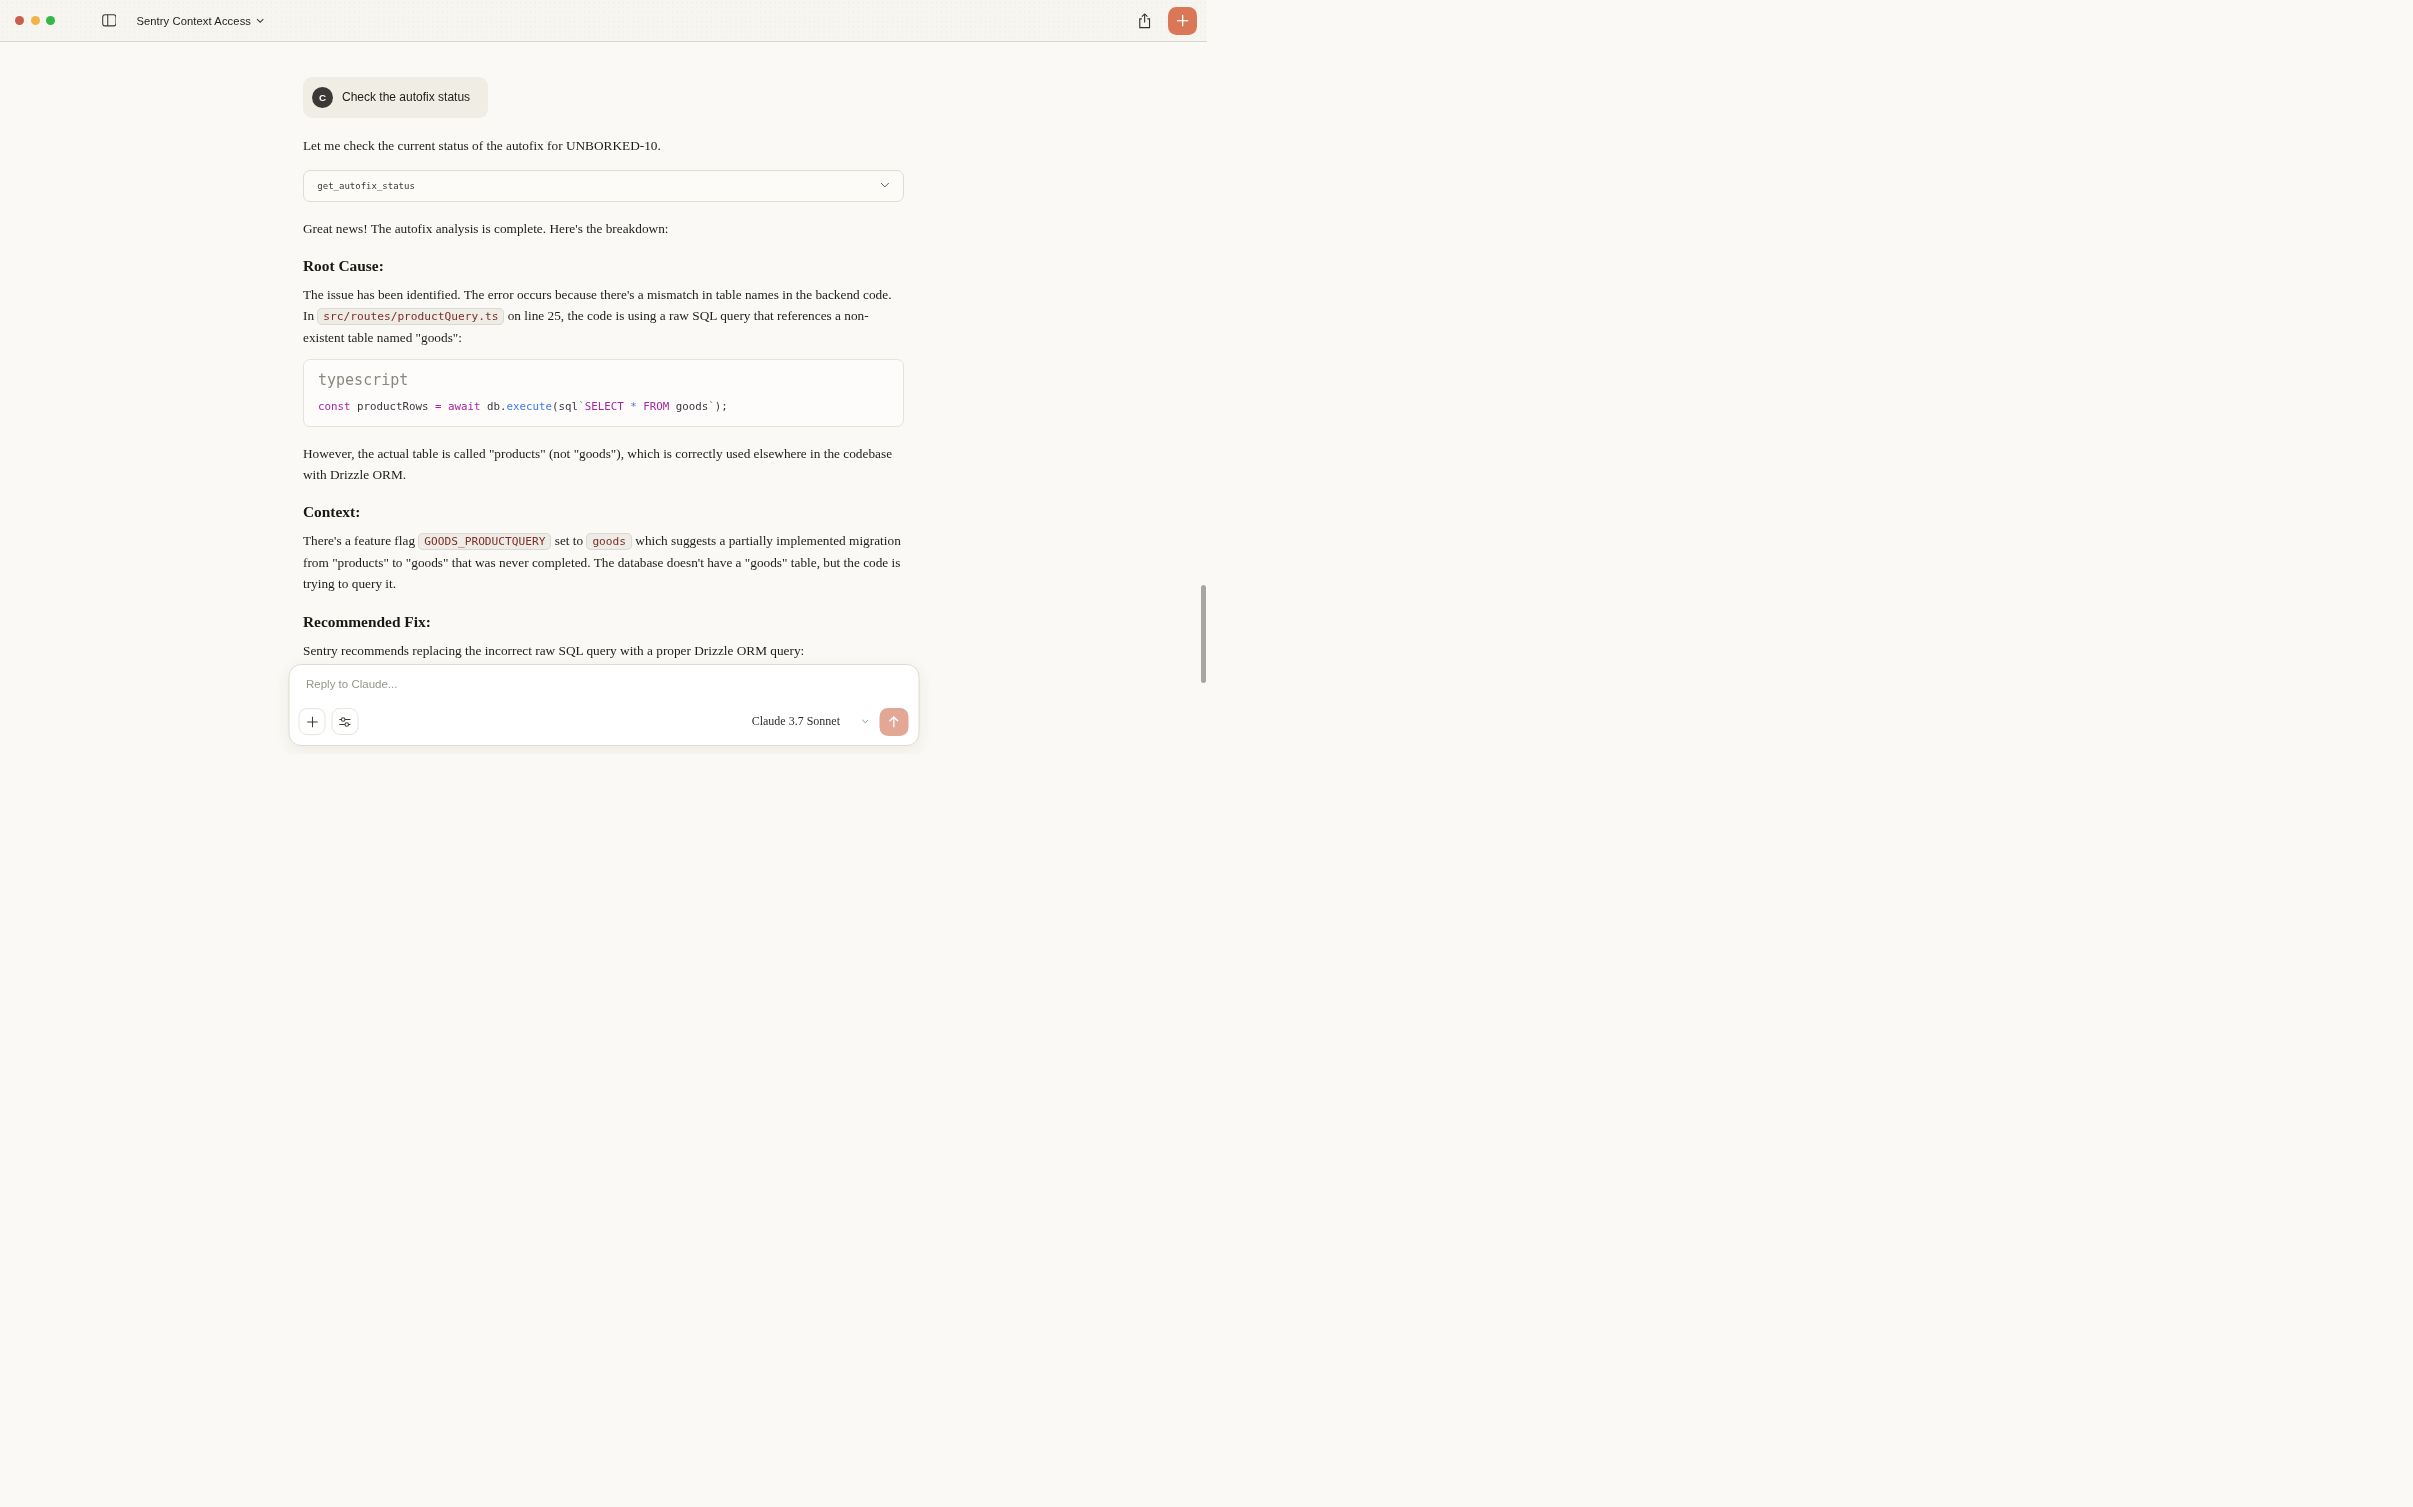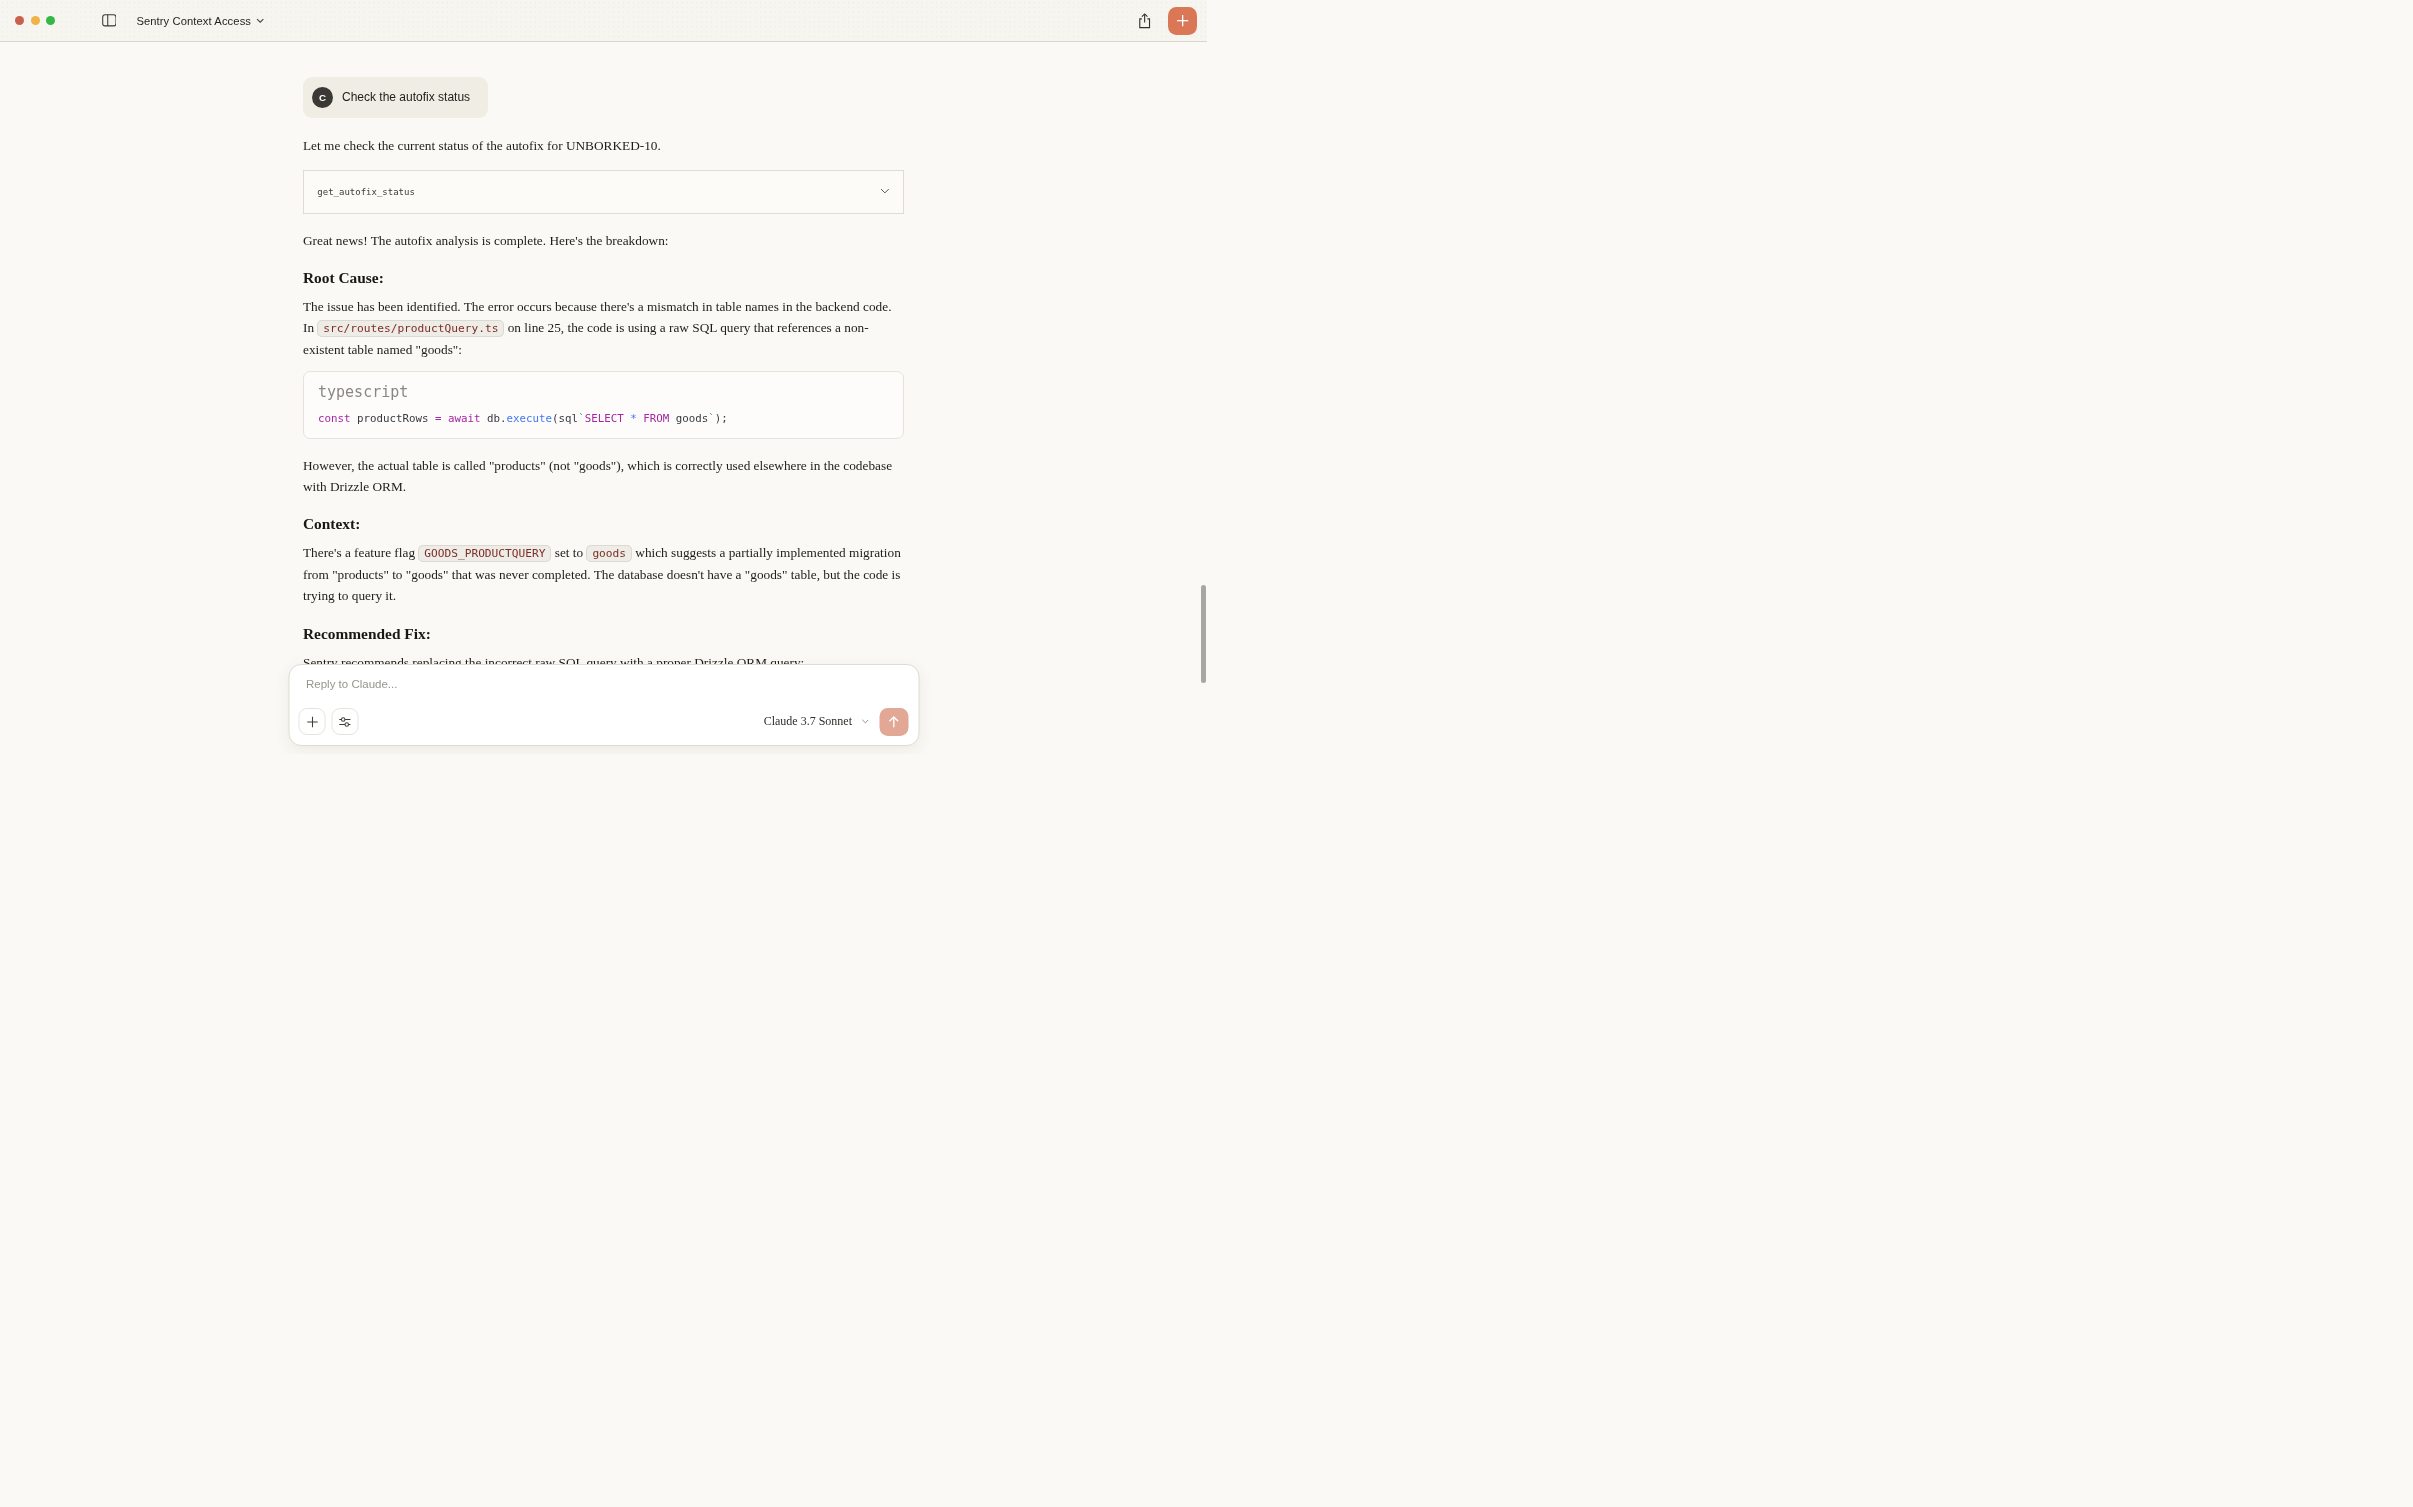--- a/index.html
+++ b/index.html
@@ -59,22 +59,22 @@
   .chat p { font-size:13.3px; line-height:21px; color:#1f1d19; margin-top:16px; }
   .chat p.first { margin-top:17px; }
   .chat h3 {
     font-family:"Liberation Serif", serif;
     font-size:15.4px; line-height:19.6px; font-weight:700; color:#191813;
     margin-top:17.5px;
   }
   .chat h3 + p { margin-top:8.4px; }
 
   .tool-box {
-    margin-top:14px; height:44px;
-    background:#fcfbf8; border:0.7px solid #dfddd3; border-radius:0;
+    margin-top:14px; height:32px;
+    background:#fcfbf8; border:0.7px solid #dfddd3; border-radius:7px;
     display:flex; align-items:center; justify-content:space-between;
     padding:0 13.3px; cursor:pointer;
   }
   .tool-name { font-family:"DejaVu Sans Mono", monospace; font-size:9px; color:#3c3b37; }
 
   code.inline {
     font-family:"DejaVu Sans Mono", monospace;
     font-size:11.2px; color:#7f2d27;
     background:#edece6; border:0.7px solid #dbd9d0;
     border-radius:4.9px; padding:0.7px 4.9px 1.4px; white-space:nowrap;
@@ -112,21 +112,21 @@
     position:absolute; left:9.8px; right:9.8px; bottom:9px;
     display:flex; align-items:center;
   }
   .icon-btn {
     width:26.5px; height:26.5px; border-radius:8.4px;
     border:0.7px solid #e6e4da; background:transparent;
     display:flex; align-items:center; justify-content:center;
     cursor:pointer; margin-right:6.3px;
   }
   .composer-right { margin-left:auto; display:flex; align-items:center; gap:10.5px; }
-  .model-select { display:flex; align-items:center; gap:9px; cursor:pointer; }
+  .model-select { display:flex; align-items:center; gap:21px; cursor:pointer; }
   .model-name { font-family:"Liberation Serif", serif; font-size:12px; color:#2e2d29; }
   .send-btn {
     width:29px; height:28px; border-radius:8.4px; border:none;
     display:flex; align-items:center; justify-content:center; cursor:pointer;
   }
 
   
   .scroll-thumb {
     position:absolute; right:1.4px; top:585px; width:4.9px; height:98px;
     background:#a7a6a2; border-radius:2.8px; z-index:50;

